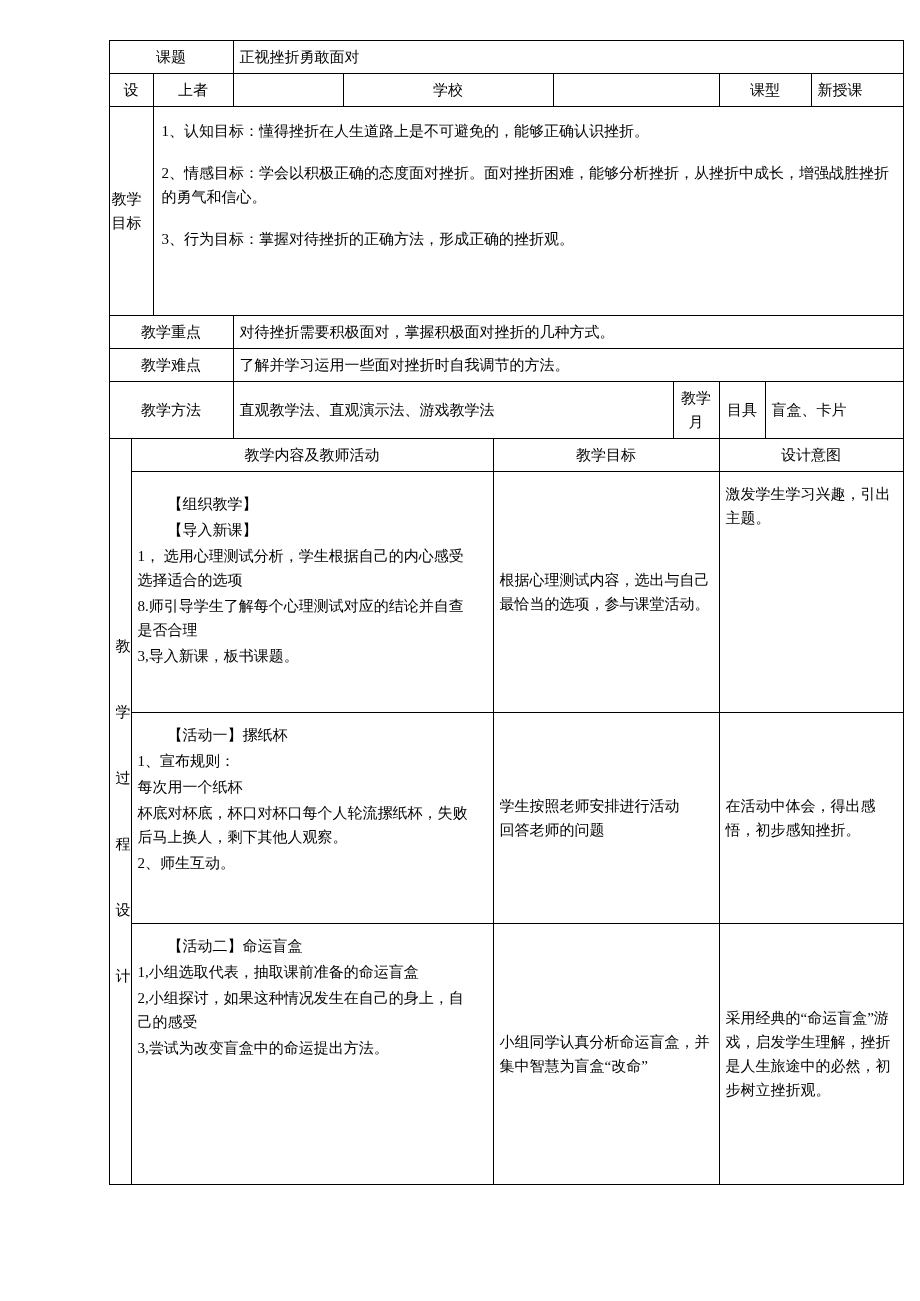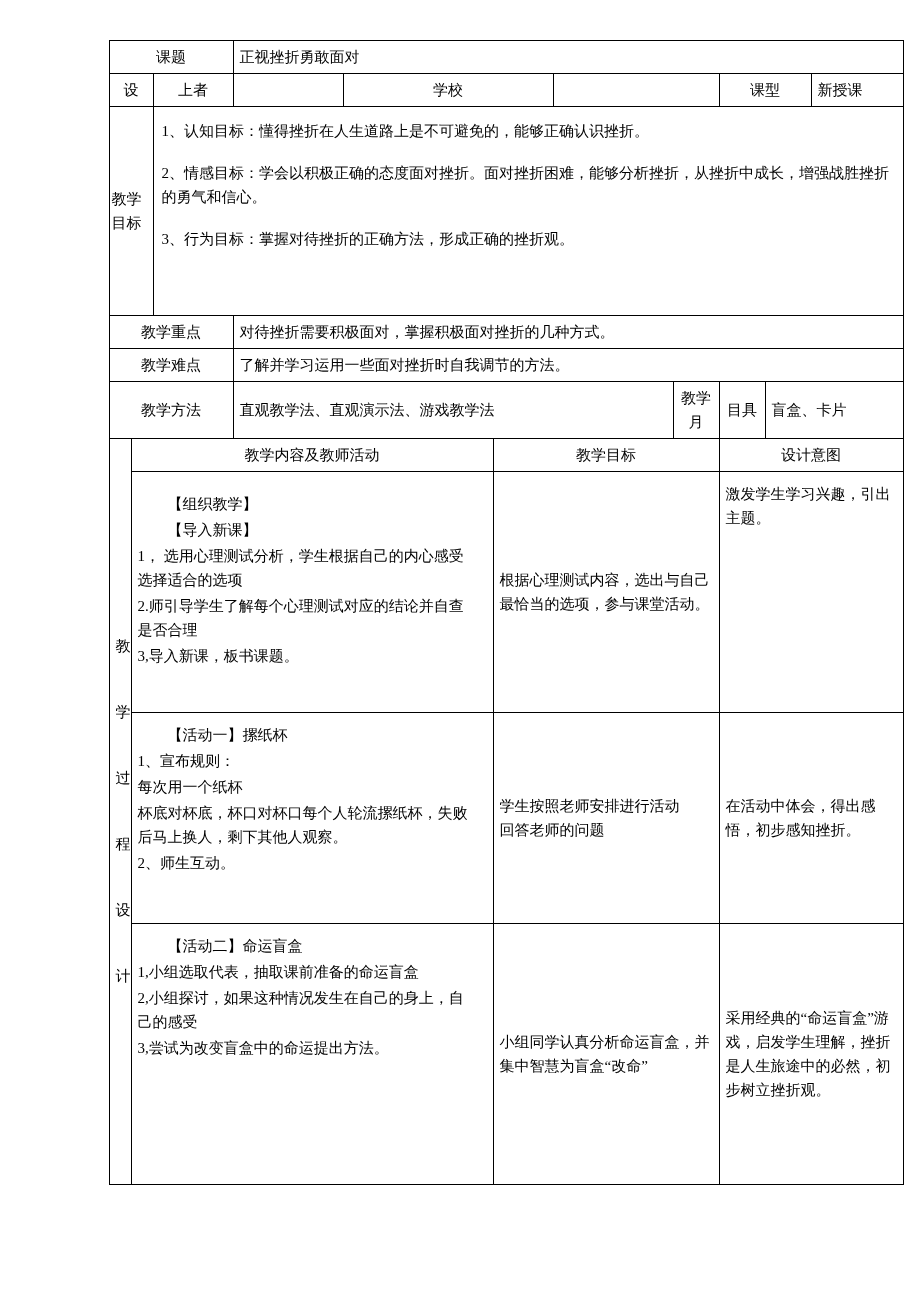--- a/index.html
+++ b/index.html
@@ -131,21 +131,21 @@
     <td colspan="4" class="colhdr">教学目标</td>
     <td colspan="4" class="colhdr">设计意图</td>
   </tr>
 
   <tr>
     <td colspan="6" class="block" style="height:220px">
       <div class="gap"></div>
       <p class="indent">【组织教学】</p>
       <p class="indent">【导入新课】</p>
       <p>1， 选用心理测试分析，学生根据自己的内心感受选择适合的选项</p>
-      <p>2.师引导学生了解每个心理测试对应的结论并自查是否合理</p>
+      <p>8.师引导学生了解每个心理测试对应的结论并自查是否合理</p>
       <p>3,导入新课，板书课题。</p>
     </td>
     <td colspan="4" class="block" style="vertical-align:middle">根据心理测试内容，选出与自己最恰当的选项，参与课堂活动。</td>
     <td colspan="4" class="block">激发学生学习兴趣，引出主题。</td>
   </tr>
 
   <tr>
     <td colspan="6" class="block" style="height:190px">
       <p class="indent">【活动一】摞纸杯</p>
       <p>1、宣布规则：</p>

